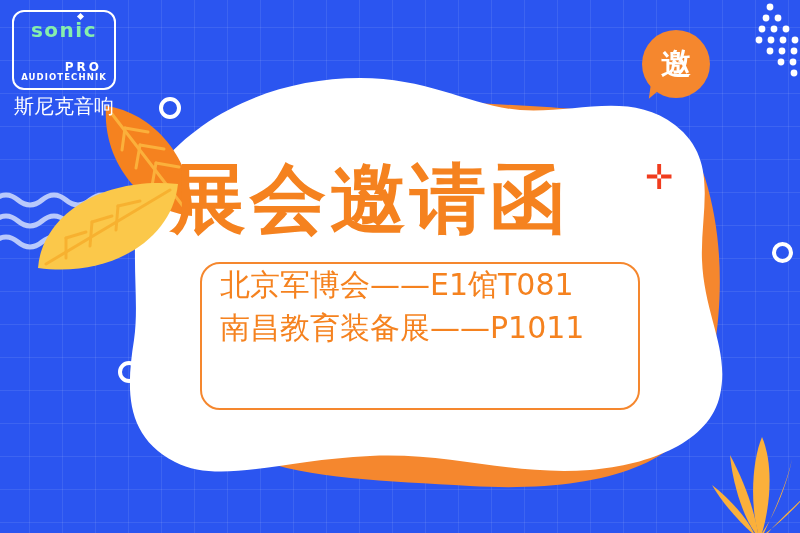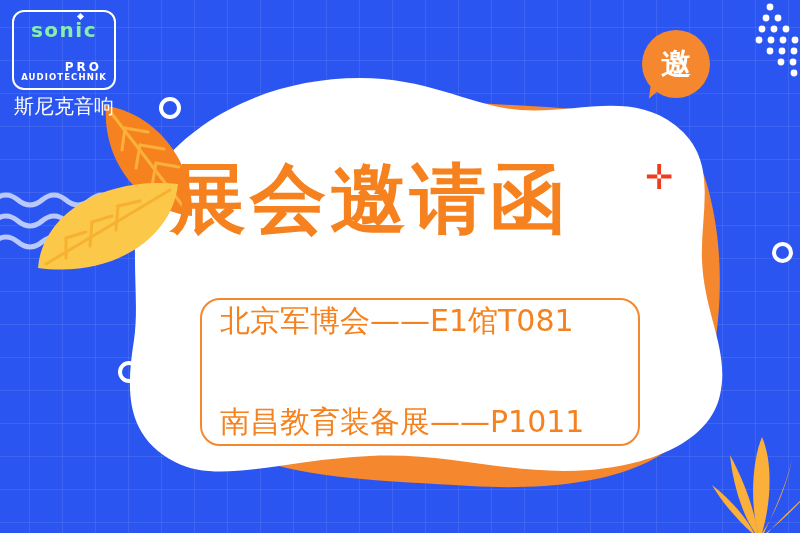--- a/index.html
+++ b/index.html
@@ -92,23 +92,22 @@
   }
   .title-plus{
     position:absolute;left:645px;top:160px;
     color:#f03c1e;font-size:34px;font-weight:bold;line-height:1;
     font-family:"DejaVu Sans","Liberation Sans",sans-serif;
   }
   .infobox{
     position:absolute;left:200px;top:262px;width:440px;height:148px;
     border:2.5px solid #f5872e;border-radius:20px;
     box-sizing:border-box;
-    display:flex;flex-direction:column;justify-content:space-between;
+    display:flex;flex-direction:column;justify-content:flex-start;
     padding:0 18px;
-    margin-top:36px;
   }
   .infoline{
     color:#f5821f;font-size:30px;line-height:1.42;white-space:nowrap;
     font-family:"DejaVu Sans","Liberation Sans",sans-serif;
   }
 </style>
 </head>
 <body>
 
 <div id="poster">

